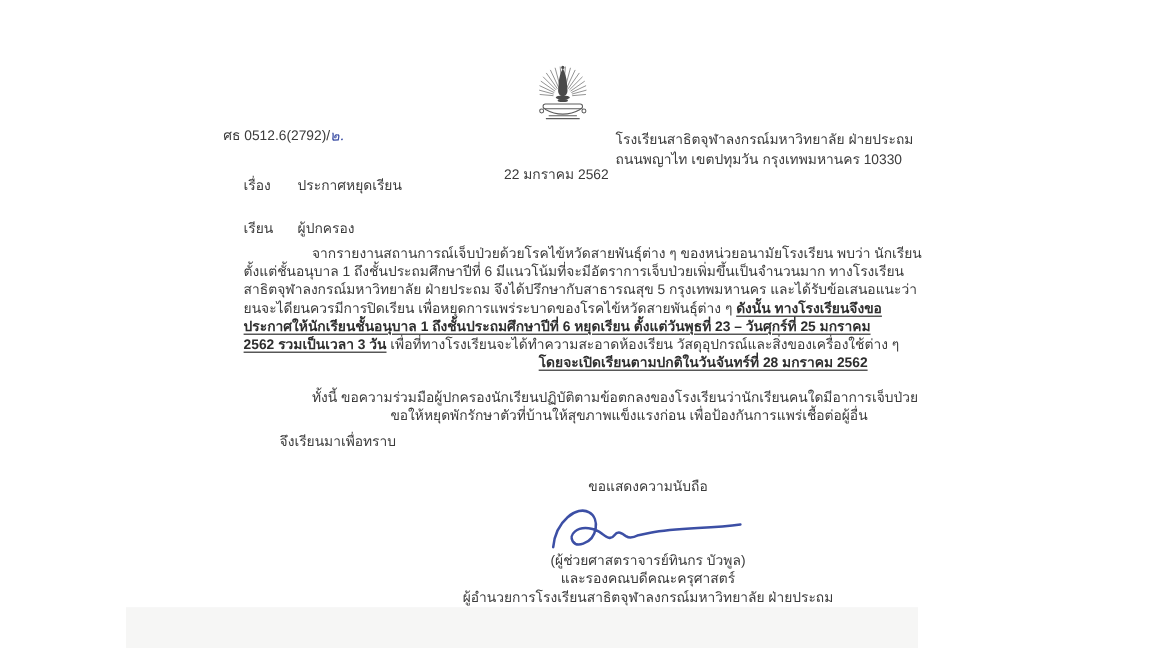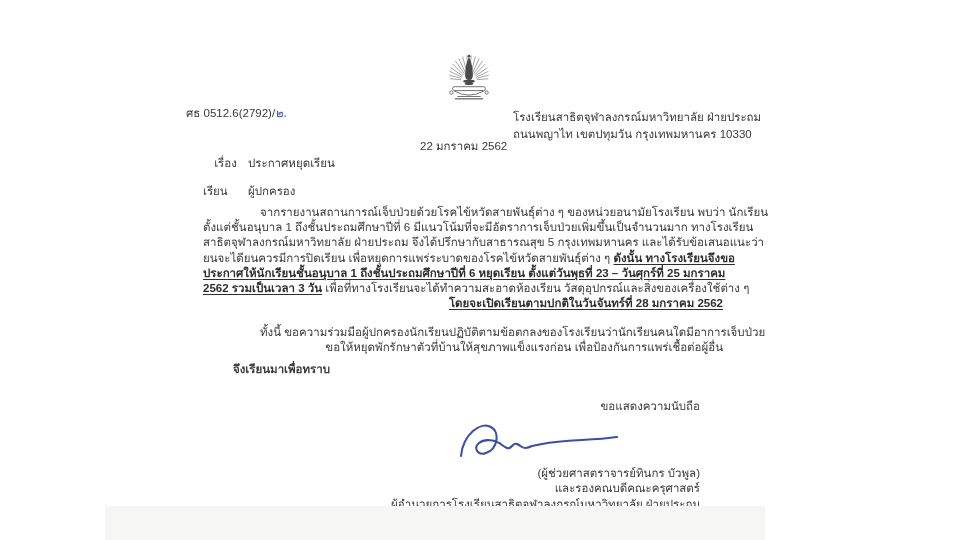--- a/index.html
+++ b/index.html
@@ -15,25 +15,25 @@
   .indent{text-indent:57px;}
   .ref{left:186px;top:106px;}
   .hand-ref{display:inline-block;transform:rotate(-4deg);font-family:"DejaVu Serif",serif;font-style:italic;font-size:12px;}
   .emblem{left:440px;top:46px;width:58px;height:72px;}
   .addr{left:513px;top:110px;}
   .addr div{margin-bottom:1.5px;}
   .date{left:420px;top:139px;}
   .meta-row{left:203px;white-space:nowrap;}
   .meta-label{display:inline-block;width:45px;}
   .bodyblock{left:203px;width:520px;}
-  .signoff{left:233px;top:362px;font-weight:bold;}
-  .closingblock{left:380px;top:399px;width:320px;text-align:right;}
+  .signoff{left:233px;top:362px;}
+  .closingblock{left:380px;top:399px;width:320px;text-align:center;}
   .sig-svg{display:block;margin:4px auto 0 auto;}
   .scan-shadow{left:105px;top:506px;width:660px;height:34px;background:#f6f6f5;}
-  .sig-name{margin-top:6px;}
+  .sig-name{margin-top:1px;}
 </style>
 </head>
 <body>
 
 <div class="page">
 
   <svg class="abs emblem" viewBox="0 0 60 92" aria-hidden="true">
     <g stroke="#6f6f6f" stroke-width="0.8" fill="none">
       <path d="M20 43.1 L5.4 41.8 M20.3 41.4 L4.8 37.2 M20.9 39.8 L5.2 32.4 M21.8 38.3 L6.6 27.6 M22.9 36.9 L9 23 M24.3 35.8 L12.4 18.9 M25.8 34.9 L16.8 15.7 M27.4 34.3 L21.8 13.4 M29.1 34 L27.2 12.1"></path>
       <path d="M40 43.1 L54.6 41.8 M39.7 41.4 L55.2 37.2 M39.1 39.8 L54.8 32.4 M38.2 38.3 L53.4 27.6 M37.1 36.9 L51 23 M35.7 35.8 L47.6 18.9 M34.2 34.9 L43.2 15.7 M32.6 34.3 L38.2 13.4 M30.9 34 L32.8 12.1"></path>
@@ -56,21 +56,21 @@
     <span>ศธ 0512.6(2792)/</span><span class="blue-ink hand-ref">๒.</span>
   </div>
 
   <div class="abs addr">
     <div>โรงเรียนสาธิตจุฬาลงกรณ์มหาวิทยาลัย ฝ่ายประถม</div>
     <div>ถนนพญาไท เขตปทุมวัน กรุงเทพมหานคร 10330</div>
   </div>
 
   <div class="abs date">22 มกราคม 2562</div>
 
-  <div class="abs meta-row" style="top:156px;text-align:center;">
+  <div class="abs meta-row" style="top:148px;">
     <span class="meta-label">เรื่อง</span><span>ประกาศหยุดเรียน</span>
   </div>
 
   <div class="abs meta-row" style="top:177px;margin-top:7px;">
     <span class="meta-label">เรียน</span><span>ผู้ปกครอง</span>
   </div>
 
   <div class="abs bodyblock" style="top:205px;">
       <div class="line indent"><span>จากรายงานสถานการณ์เจ็บป่วยด้วยโรคไข้หวัดสายพันธุ์ต่าง ๆ ของหน่วยอนามัยโรงเรียน พบว่า นักเรียน</span></div>
       <div class="line"><span>ตั้งแต่ชั้นอนุบาล 1 ถึงชั้นประถมศึกษาปีที่ 6 มีแนวโน้มที่จะมีอัตราการเจ็บป่วยเพิ่มขึ้นเป็นจำนวนมาก ทางโรงเรียน</span></div>

